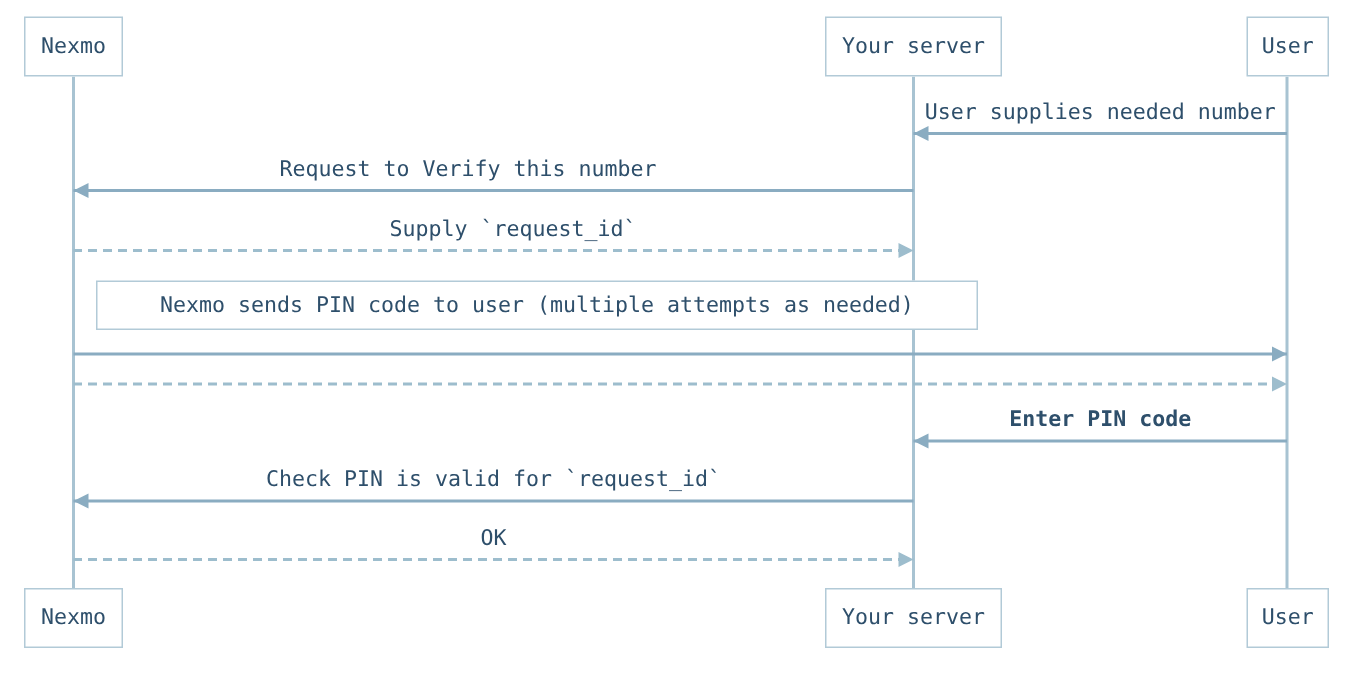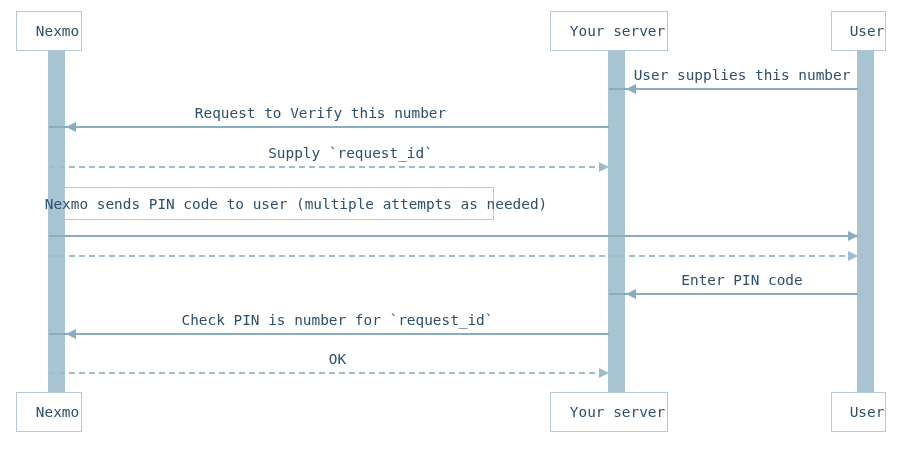--- a/index.html
+++ b/index.html
@@ -10,21 +10,21 @@
   .diagram {
     position: relative;
     width: 901px;
     height: 454px;
     background: var(--bg, #ffffff);
     font-family: "DejaVu Sans Mono", "Liberation Mono", monospace;
     font-size: 14.4px;
     color: var(--text, #2e4f6b);
     overflow: hidden;
   }
-  .diagram * { box-sizing: border-box; padding-left: 17px; }
+  .diagram * { box-sizing: border-box; }
 
   .actor-box {
     position: absolute;
     height: 40px;
     border: 1.5px solid var(--actor-border, #b2cad7);
     background: var(--bg, #ffffff);
     display: flex;
     align-items: center;
     justify-content: center;
     white-space: nowrap;
@@ -86,40 +86,40 @@
   <div class="actor-box" style="left:550px; top:11px; width:118px;">Your server</div>
   <div class="actor-box" style="left:831px; top:11px; width:55px;">User</div>
 
   <div class="lifeline" style="left:48px;"></div>
   <div class="lifeline" style="left:608px;"></div>
   <div class="lifeline" style="left:857px;"></div>
 
   <div id="messages">
       <div class="msg-line solid" style="left: 609px; top: 88px; width: 249px;"></div>
       <div class="arrow left" style="top: 84px; left: 609px; color: rgb(138, 172, 193);"></div>
-      <div class="msg-label" style="left: 733.5px; top: 67px;">User supplies this number</div>
+      <div class="msg-label" style="left: 733.5px; top: 67px;">User supplies needed number</div>
       <div class="msg-line solid" style="left: 49px; top: 126px; width: 560px;"></div>
       <div class="arrow left" style="top: 122px; left: 49px; color: rgb(138, 172, 193);"></div>
       <div class="msg-label" style="left: 312px; top: 105px;">Request to Verify this number</div>
       <div class="msg-line dashed" style="left: 49px; top: 166px; width: 560px;"></div>
       <div class="arrow right" style="top: 162px; left: 599px; color: rgb(157, 189, 205);"></div>
       <div class="msg-label" style="left: 329px; top: 145px; margin-left: 13px;">Supply `request_id`</div>
-      <div class="note" style="left: 64px; top: 187px; width: 430px; height: 33px;">
+      <div class="note" style="left: 64px; top: 187px; width: 588px; height: 33px;">
         <div>Nexmo sends PIN code to user (multiple attempts as needed)</div>
       </div>
       <div class="msg-line solid" style="left: 49px; top: 235px; width: 809px;"></div>
       <div class="arrow right" style="top: 231px; left: 848px; color: rgb(138, 172, 193);"></div>
       <div class="msg-line dashed" style="left: 49px; top: 255px; width: 809px;"></div>
       <div class="arrow right" style="top: 251px; left: 848px; color: rgb(157, 189, 205);"></div>
       <div class="msg-line solid" style="left: 609px; top: 293px; width: 249px;"></div>
       <div class="arrow left" style="top: 289px; left: 609px; color: rgb(138, 172, 193);"></div>
-      <div class="msg-label" style="left: 733.5px; top: 272px;">Enter PIN code</div>
+      <div class="msg-label" style="left: 733.5px; top: 272px; font-weight: bold;">Enter PIN code</div>
       <div class="msg-line solid" style="left: 49px; top: 333px; width: 560px;"></div>
       <div class="arrow left" style="top: 329px; left: 49px; color: rgb(138, 172, 193);"></div>
-      <div class="msg-label" style="left: 329px; top: 312px;">Check PIN is number for `request_id`</div>
+      <div class="msg-label" style="left: 329px; top: 312px;">Check PIN is valid for `request_id`</div>
       <div class="msg-line dashed" style="left: 49px; top: 372px; width: 560px;"></div>
       <div class="arrow right" style="top: 368px; left: 599px; color: rgb(157, 189, 205);"></div>
       <div class="msg-label" style="left: 329px; top: 351px;">OK</div>
     </div>
 
   <div class="actor-box" style="left:16px;  top:392px; width:66px;">Nexmo</div>
   <div class="actor-box" style="left:550px; top:392px; width:118px;">Your server</div>
   <div class="actor-box" style="left:831px; top:392px; width:55px;">User</div>
 </div>
 

